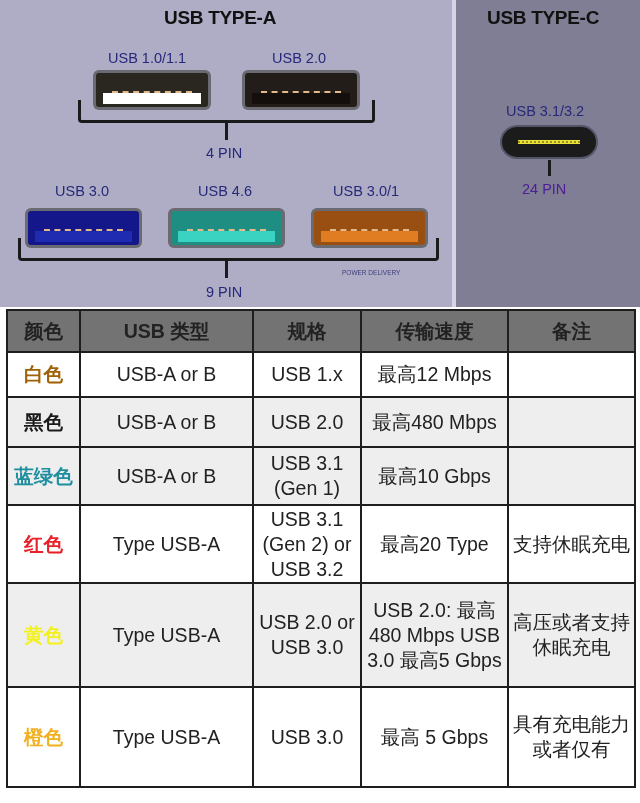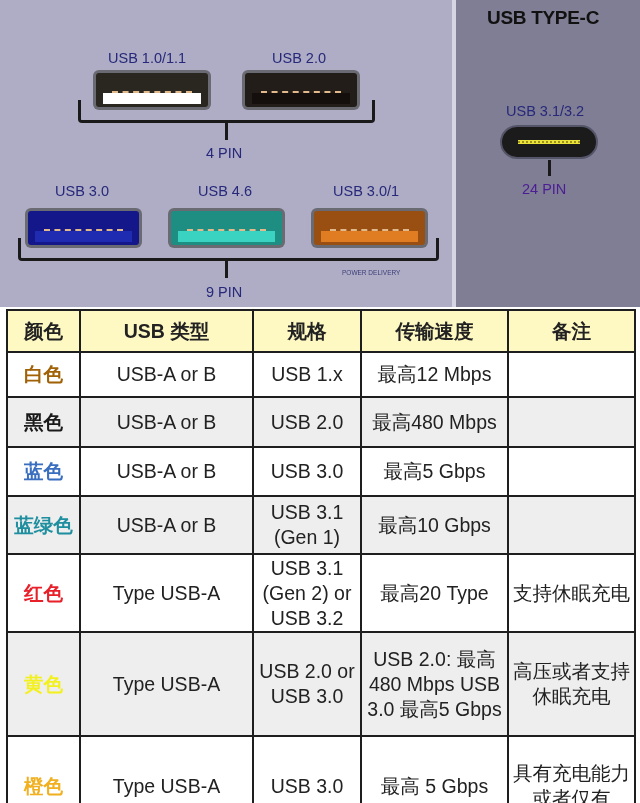--- a/index.html
+++ b/index.html
@@ -18,33 +18,34 @@
   .bracket { position: absolute; border: 3px solid #1a1a1a; border-top: none; border-radius: 0 0 4px 4px; }
   .stem { position: absolute; width: 3px; background: #1a1a1a; }
   .pd { position: absolute; font-size: 6.5px; color: #3d3d7a; font-family: "Liberation Sans", sans-serif; }
   .typec { position: absolute; left: 500px; top: 125px; width: 98px; height: 34px; background: #1b1b1b; border-radius: 17px; border: 2px solid #55556a; box-sizing: border-box; }
   .typec .bar { position: absolute; left: 16px; right: 16px; top: 13px; height: 4px; background: #e9e33a; }
   .typec .bar:after { content: ""; position: absolute; left: 0; right: 0; top: 1px; border-top: 2px dotted #9c8f1e; }
   .pin-c { color: #4c1d95; }
 
   table { position: absolute; left: 6px; top: 309px; border-collapse: collapse; table-layout: fixed; width: 628px; }
   td, th { border: 2px solid #1e1e1e; text-align: center; vertical-align: middle; padding: 0; font-size: 19.5px; color: #222; font-family: "Liberation Sans", sans-serif; line-height: 25px; font-weight: normal; }
-  th { font-weight: bold; background: #fef9c3; height: 40px; }
+  th { font-weight: bold; background: #737373; height: 40px; }
   tr.shade td { background: #eeeeee; }
   tr.plain td { background: #ffffff; }
   td.color { font-weight: bold; font-size: 19.5px; }
 </style>
 </head>
 <body>
 
 <div class="top">
   <div class="panel-a"></div>
   <div class="sep"></div>
   <div class="panel-c"></div>
 
+  <div class="title" style="left:164px;top:7px;">USB TYPE-A</div>
   <div class="title" style="left:487px;top:7px;">USB TYPE-C</div>
 
   <div class="lbl" style="left:108px;top:50px;">USB 1.0/1.1</div>
   <div class="port" style="left:93px;top:70px;width:118px;height:40px;">
     <div class="inner" style="background:#2a2620;">
       <div class="tongue" style="background:#ffffff;"></div>
       <div class="contacts"></div>
     </div>
   </div>
   <div class="lbl" style="left:272px;top:50px;">USB 2.0</div>
@@ -117,27 +118,20 @@
       <td>最高12 Mbps</td>
       <td></td>
     </tr>
     <tr class="shade" style="height:50px;padding-left:12px;">
       <td class="color" style="color:#1a1a1a;">黑色</td>
       <td>USB-A or B</td>
       <td>USB 2.0</td>
       <td>最高480 Mbps</td>
       <td></td>
     </tr>
-    <tr class="plain" style="height:49px;">
-      <td class="color" style="color:#3a6fc0;">蓝色</td>
-      <td>USB-A or B</td>
-      <td>USB 3.0</td>
-      <td>最高5 Gbps</td>
-      <td></td>
-    </tr>
     <tr class="shade" style="height:58px;">
       <td class="color" style="color:#1f8fa0;">蓝绿色</td>
       <td>USB-A or B</td>
       <td>USB 3.1 (Gen 1)</td>
       <td>最高10 Gbps</td>
       <td></td>
     </tr>
     <tr class="plain" style="height:78px;">
       <td class="color" style="color:#e8202a;">红色</td>
       <td>Type USB-A</td>

